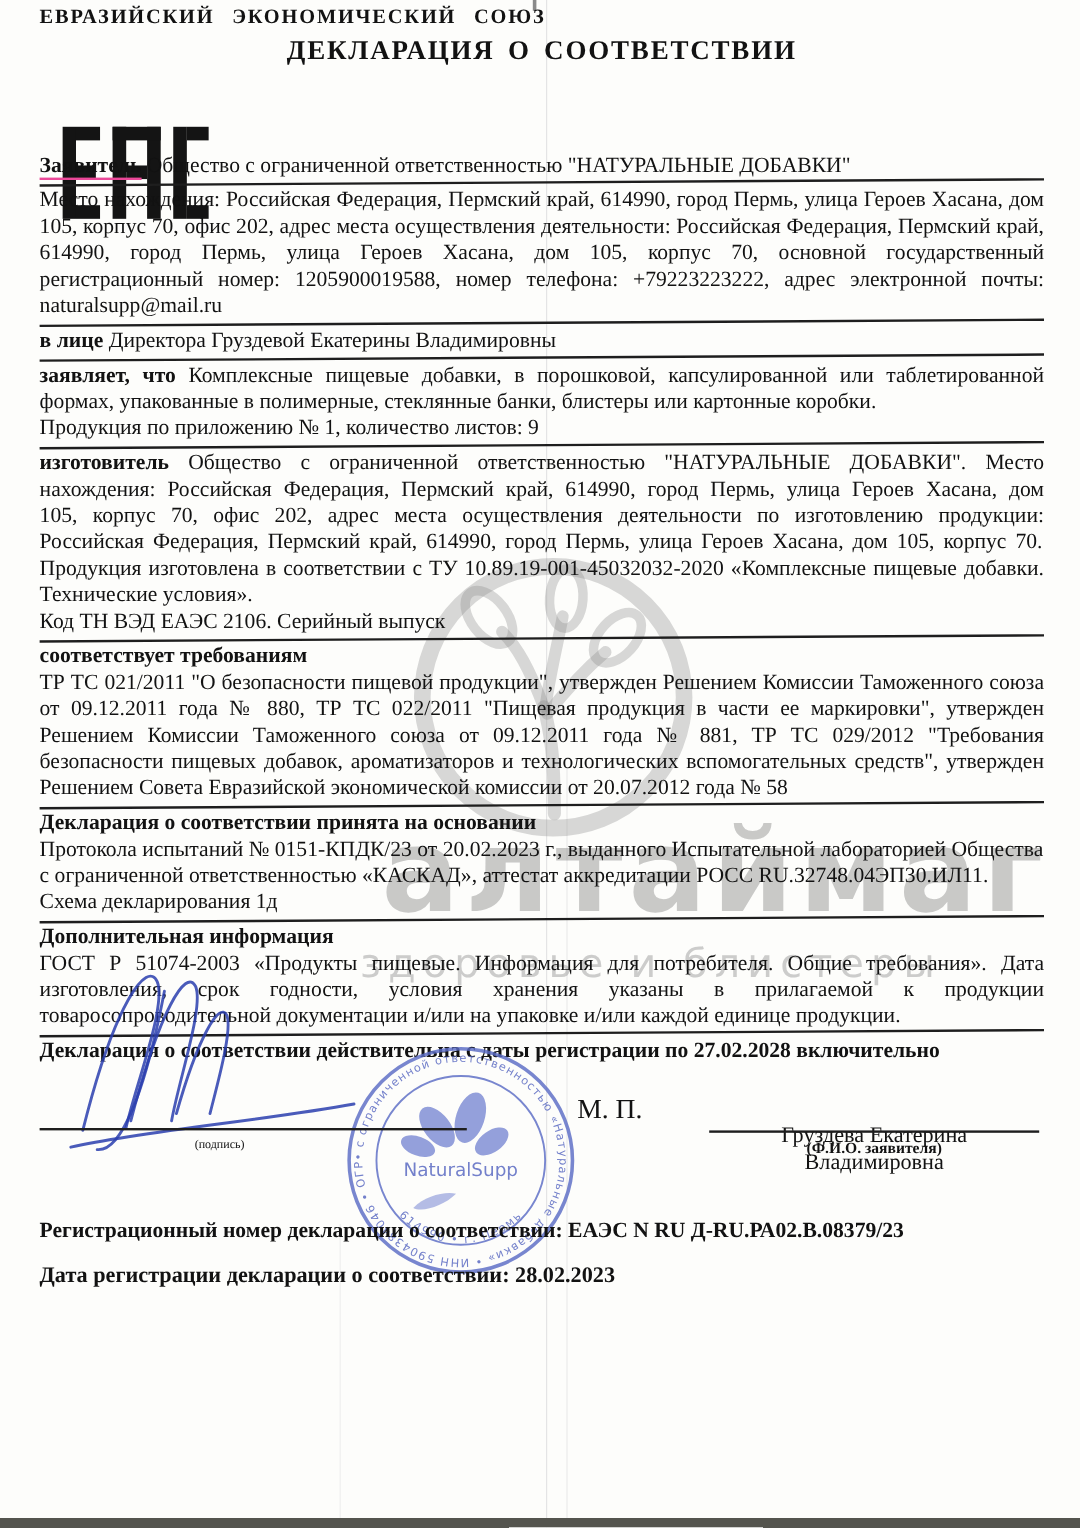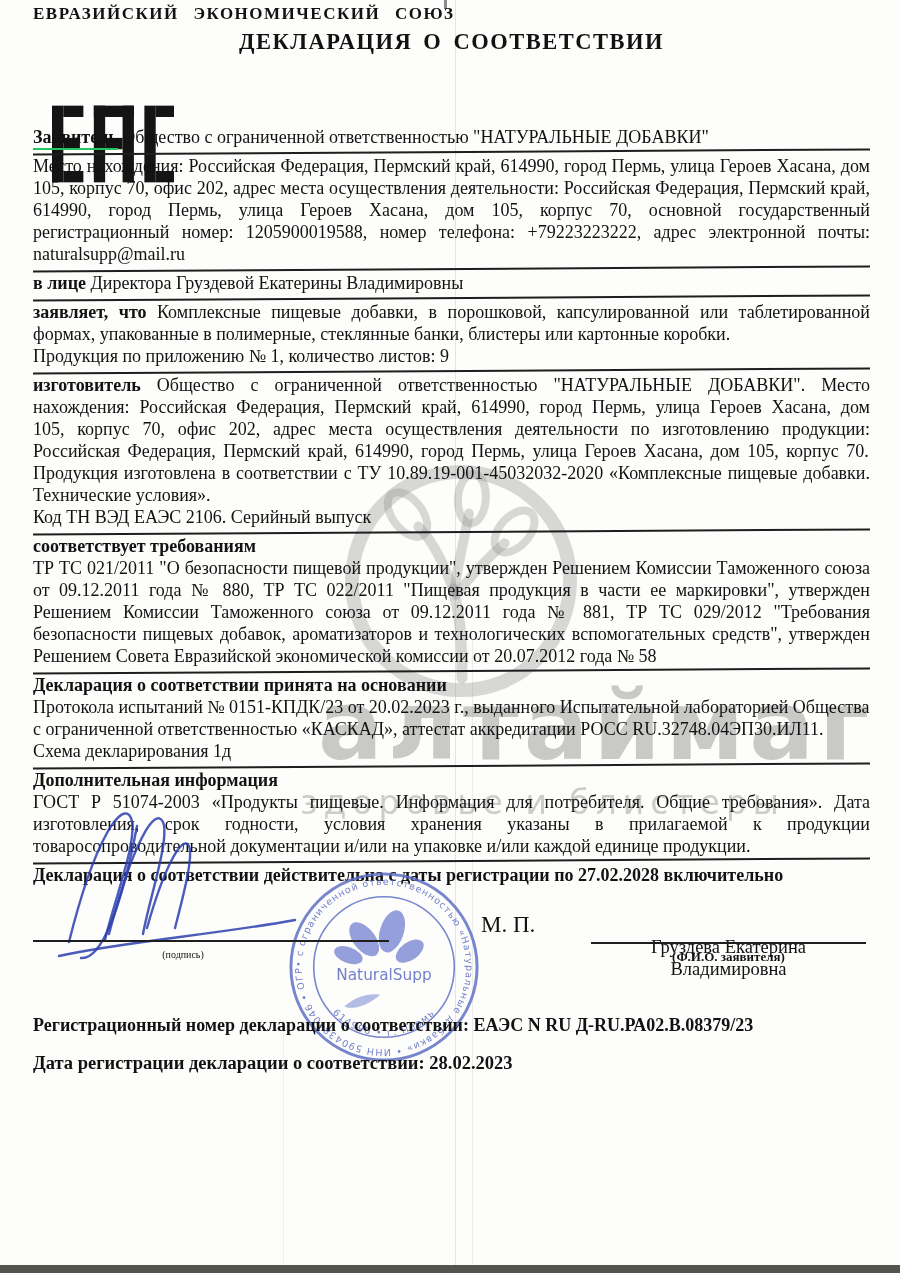--- a/index.html
+++ b/index.html
@@ -37,21 +37,21 @@
   .t1{margin:44px 0 6px;text-align:left;font-weight:bold;font-size:17px;
       letter-spacing:1.5px;word-spacing:9px;line-height:28px;}
   .t2{margin:0;text-align:center;font-weight:bold;font-size:22.5px;
       letter-spacing:1.5px;word-spacing:4px;line-height:28px;}
   .applicant{margin-top:70px !important;}
   .rule{border-top:2.2px solid #1e1e1e;margin:3px 0 2px;transform:rotate(-0.35deg);}
   .just{text-align:justify;}
   .wide{word-spacing:3px;}
   .u{text-underline-offset:3px;margin-top:32px;}
   b.lbl{font-weight:bold;}
-  .lblu{font-weight:bold;border-bottom:2px solid #22c55e;padding-bottom:1px;}
+  .lblu{font-weight:bold;border-bottom:2px solid #ec4899;padding-bottom:1px;}
   
   .sigrow{position:relative;height:92px;margin-top:8px;}
   .sigrow .art{position:absolute;z-index:1;}
   .sig-svg{left:18px;top:-102px;}
   .stamp-svg{left:252px;top:-26px;}
   .sig-left-line{position:absolute;z-index:3;left:0;top:46px;width:356px;border-top:2px solid #1e1e1e;}
   .sig-cap{position:absolute;z-index:3;left:60px;top:50px;width:180px;text-align:center;font-size:10px;}
   .sig-mp{position:absolute;z-index:3;left:448px;top:20px;font-size:23px;}
   .sig-name{position:absolute;z-index:3;left:558px;right:4px;top:18px;text-align:center;font-size:18.5px;margin-top:24px;}
   .sig-right-line{position:absolute;z-index:3;left:558px;right:4px;top:48px;border-top:2px solid #1e1e1e;}

